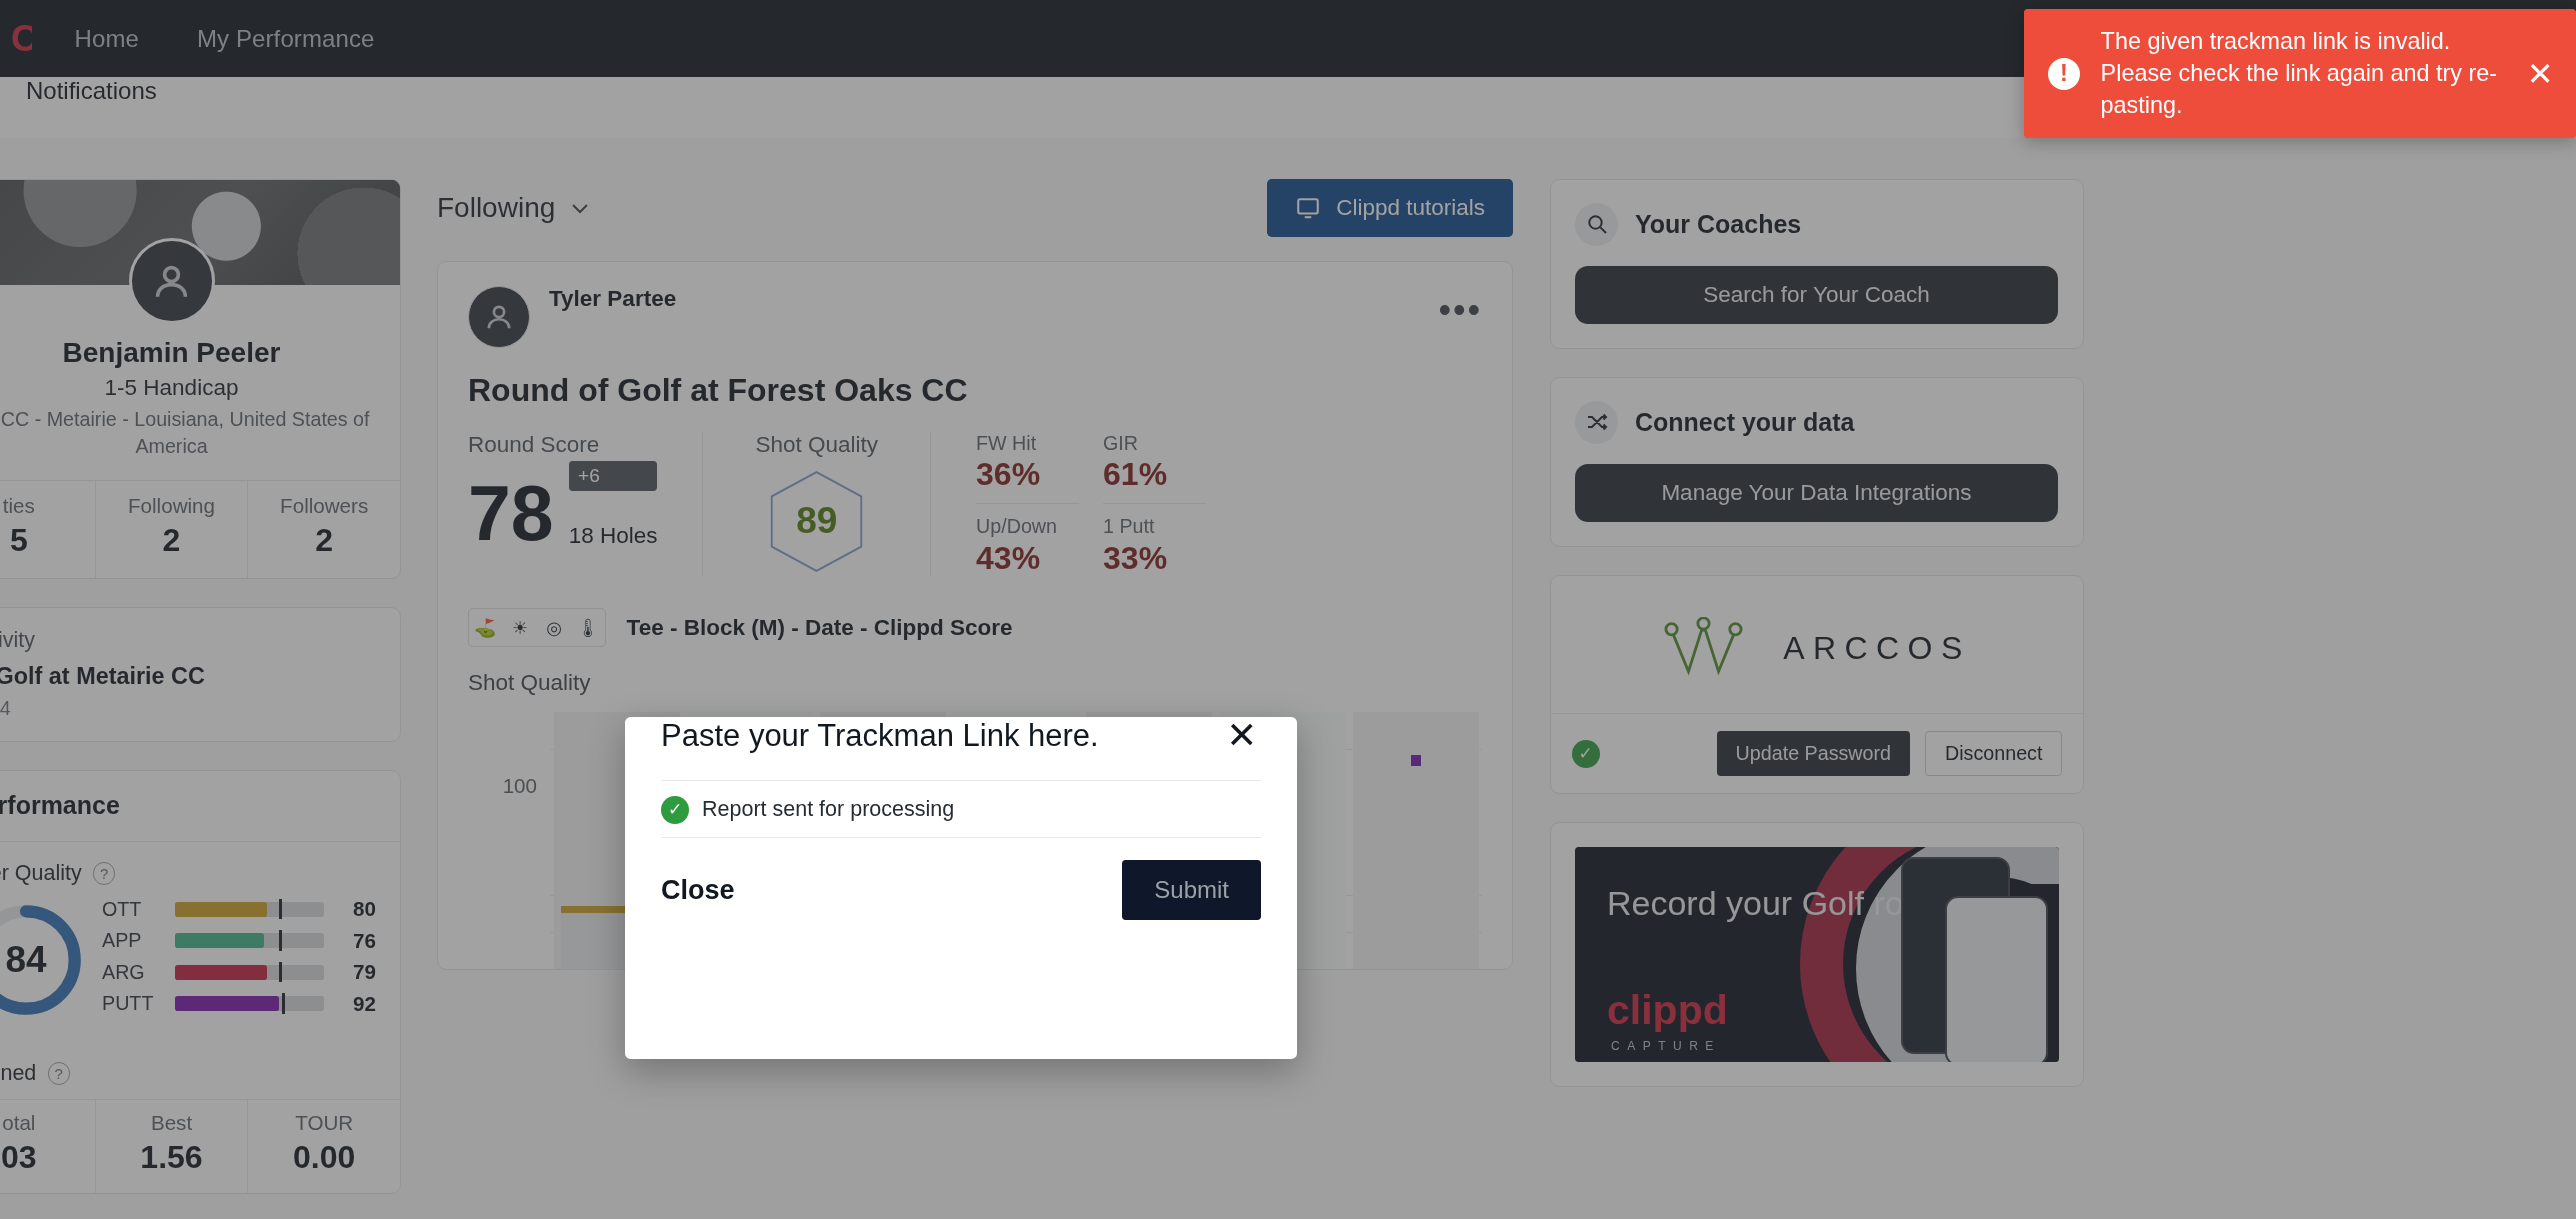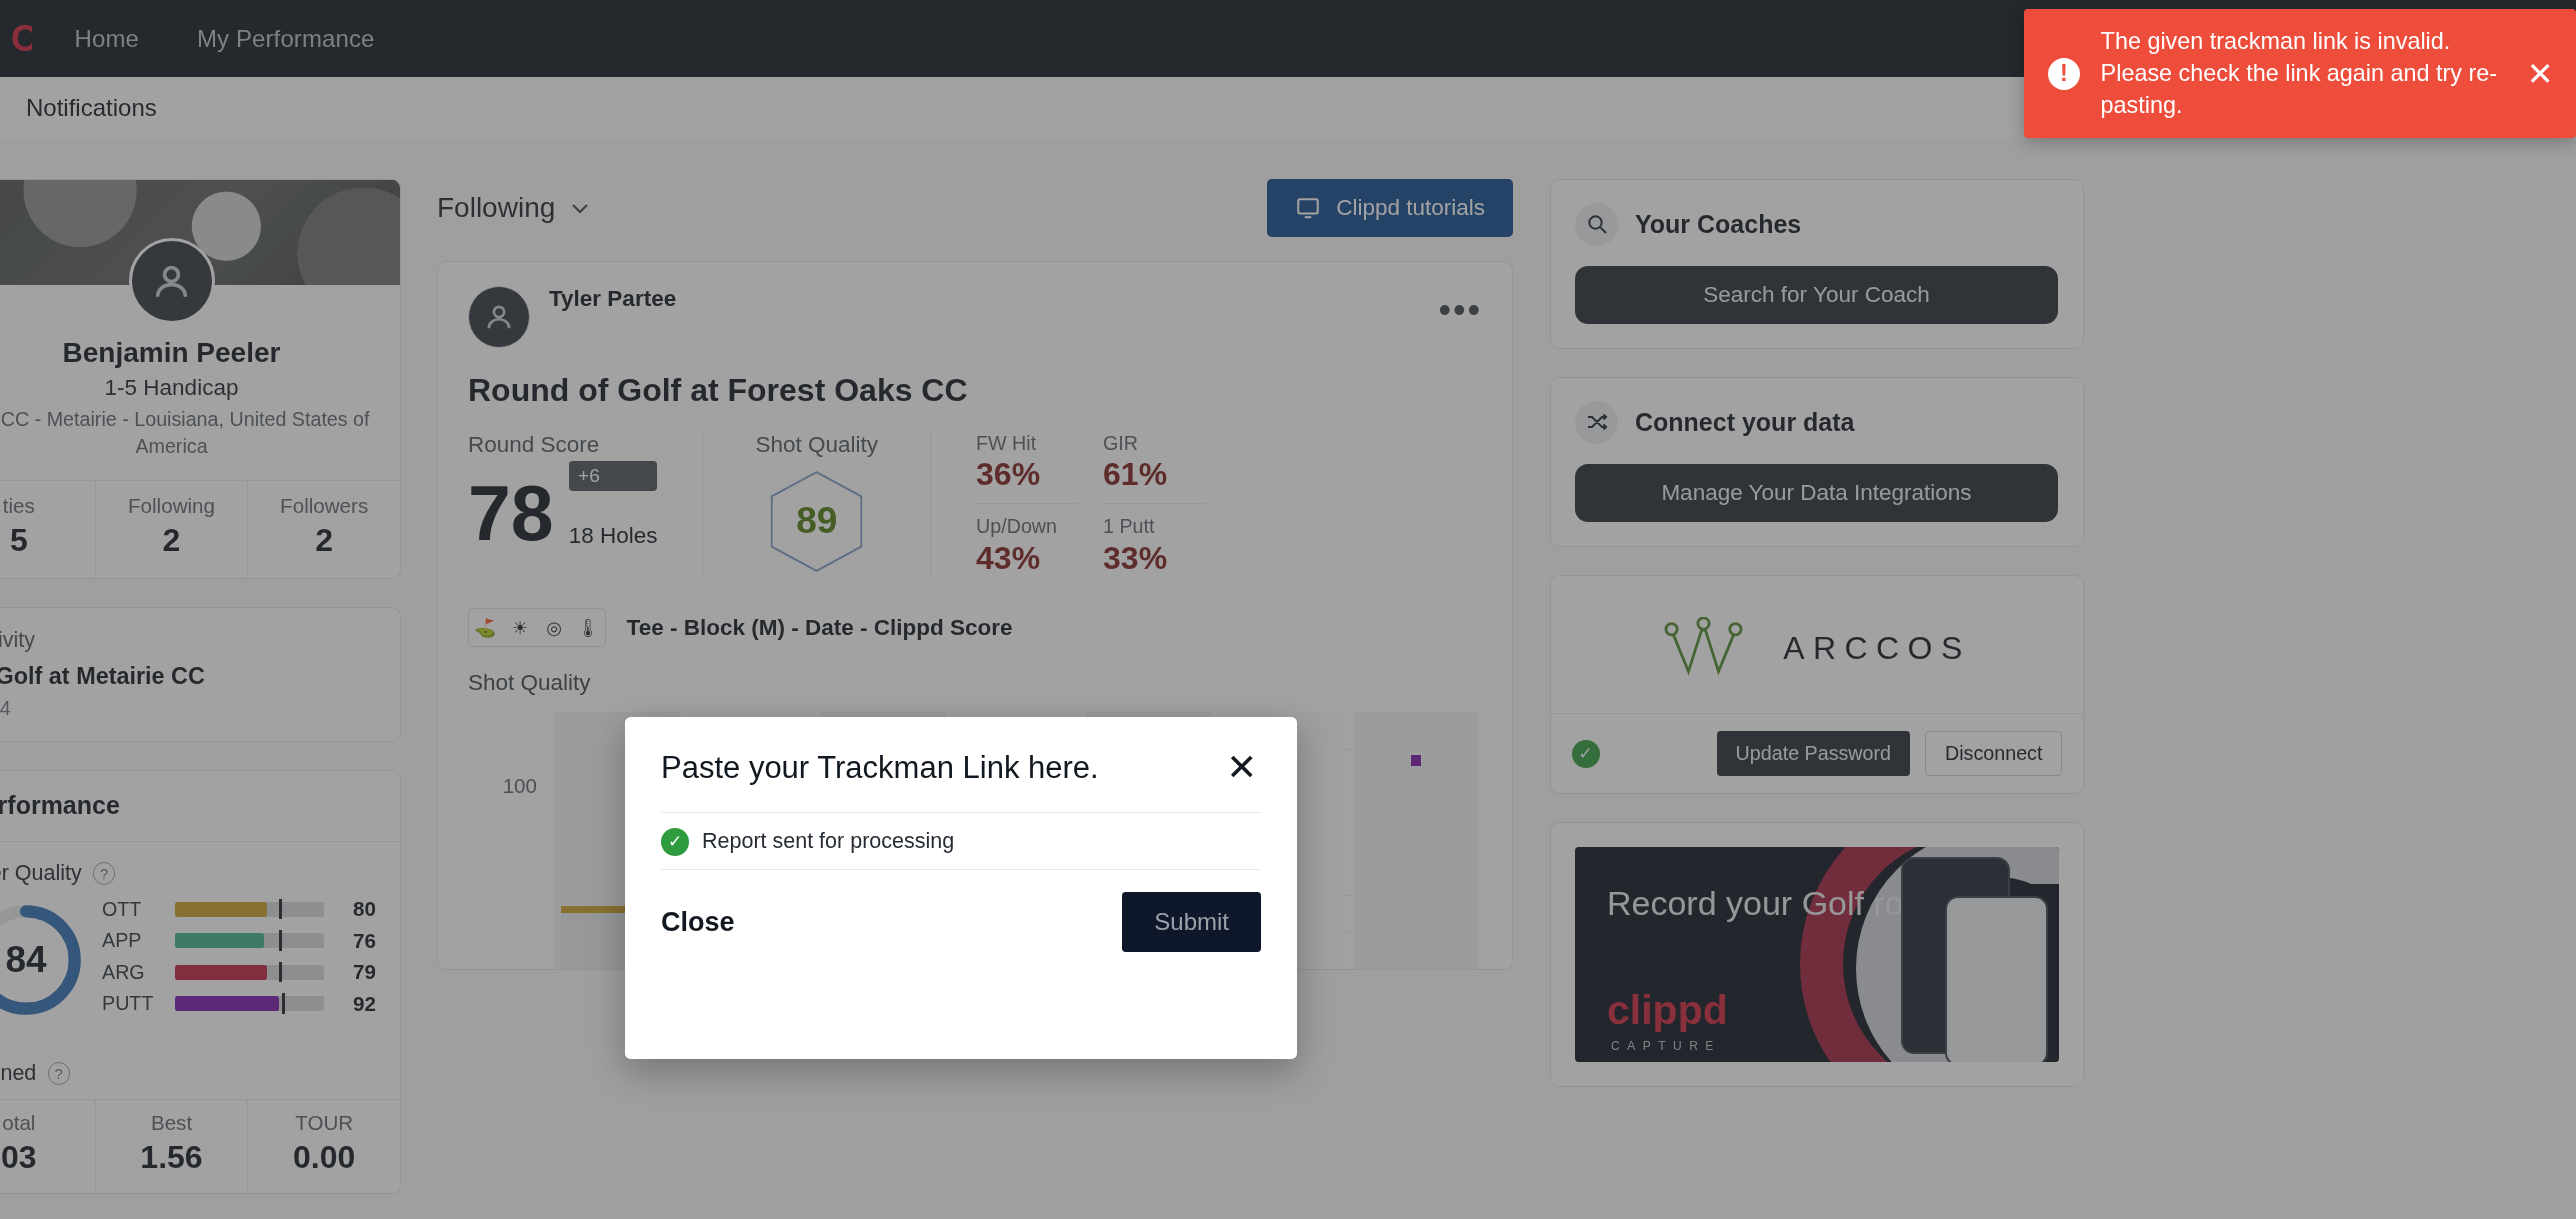--- a/index.html
+++ b/index.html
@@ -37,21 +37,21 @@
   .avatar-nav {
     width:41px; height:41px; border-radius:50%;
     border:1.4px solid #9aa1a9; display:flex; align-items:center; justify-content:center;
     color:#c8cdd3;
   }
   .avatar-nav svg { width:24px; height:24px; }
 
   
   .notifbar {
     position:absolute; top:77px; left:0; width:2576px; height:61px;
-    background:#fff; display:flex; align-items:center; padding:0 26px;
+    background:#fff; display:flex; padding:0 26px;
   }
   .notifbar span { font-size:24px; color:#121820; }
 
   
   .columns {
     position:absolute; top:138px; left:0; width:2576px; height:1082px;
     display:flex; gap:0; padding: 41px 0 0 0;
   }
   .col-left  { width:459px; margin-left:-58px; }
   .col-mid   { width:1076px; margin-left:36px; }
@@ -220,21 +220,21 @@
   
   #scrim{ position:absolute; inset:0; background:rgba(60,60,60,.48); z-index:40; }
 
   
   #modal{
     position:absolute; left:625px; top:717px; width:672px; height:342px;
     background:#fff; border-radius:5.6px; z-index:50;
     box-shadow:0 11.2px 37px rgba(0,0,0,.28);
     padding:0 36px;
   }
-  .m-head{ display:flex; align-items:center; padding-top:32px; }
+  .m-head{ display:flex; align-items:center; }
   .m-title{ font-size:31px; color:#111820; flex:1; }
   .m-x{ font-size:37px; color:#111820; cursor:pointer; line-height:1; padding:0 3.7px; }
   .m-div{ height:0.9px; background:#e6e8ea; margin-top:26px; }
   .m-input{ width:100%; height:67px; border:0.9px solid #dfe2e5; border-radius:3.7px;
             margin-top:20.6px; padding:0 20.6px; font-size:24px; color:#111820;
             font-family:inherit; background:#fff; }
   .m-input::placeholder{ color:#a9a眼b0; }
   .m-input::placeholder{ color:#aab0b6; }
   .m-status{ display:flex; align-items:center; gap:13px; margin-top:15px; }
   .m-status span{ font-size:21.5px; color:#252c33; }

